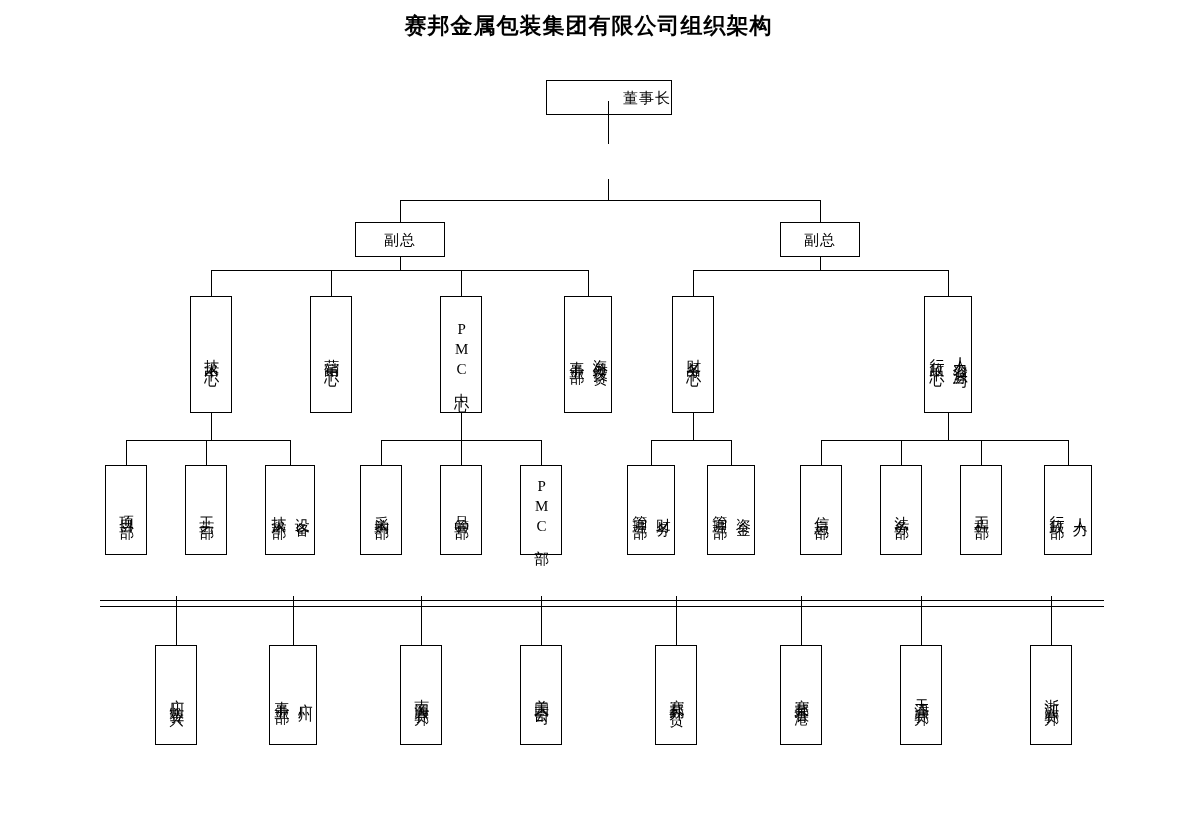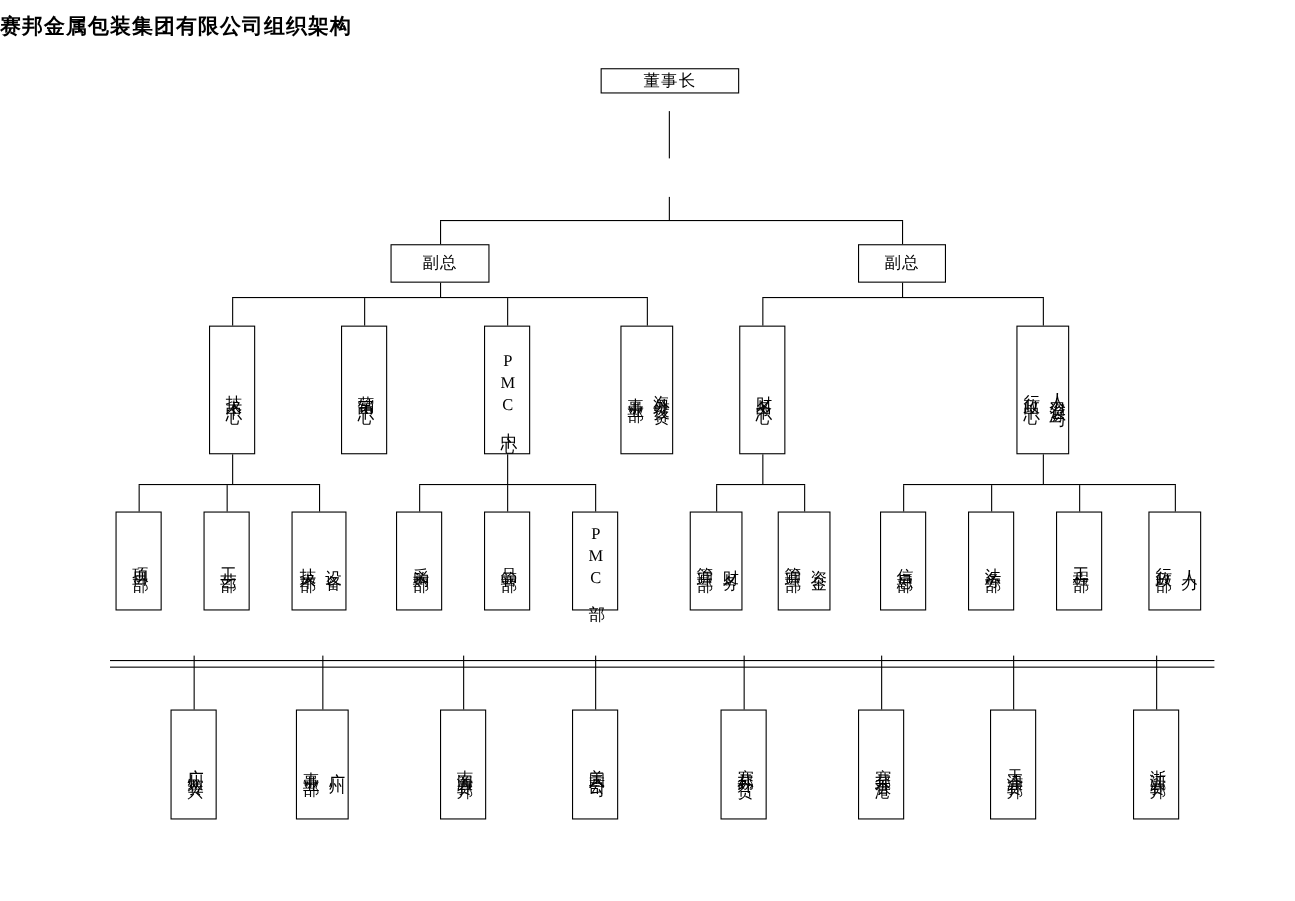--- a/index.html
+++ b/index.html
@@ -10,22 +10,22 @@
     width: 1177px;
     height: 819px;
     background: #ffffff;
     overflow: hidden;
   }
   .title {
     position: absolute;
     top: 11px;
     left: 0;
     width: 100%;
-    text-align: left;
-    font-size: 19px;
+    text-align: center;
+    font-size: 22px;
     font-weight: bold;
     letter-spacing: 1px;
   }
   .box {
     position: absolute;
     border: 1px solid #000;
     background: #fff;
     display: flex;
     align-items: center;
     justify-content: center;
@@ -43,21 +43,21 @@
   }
   .line { position: absolute; background: #000; }
 </style>
 </head>
 <body>
 
 <div class="canvas" id="canvas">
 
   <div class="title">赛邦金属包装集团有限公司组织架构</div>
 
-  <div class="box hbox" style="left:546px;top:62px;width:126px;height:23px;">
+  <div class="box hbox" style="left:546px;top:80px;width:126px;height:35px;justify-content:flex-end;">
       <span>董事长</span>
     </div>
 
   <div class="box hbox" style="left:355px;top:222px;width:90px;height:35px;">
       <span>副总</span>
     </div>
   <div class="box hbox" style="left:780px;top:222px;width:80px;height:35px;">
       <span>副总</span>
     </div>
 

